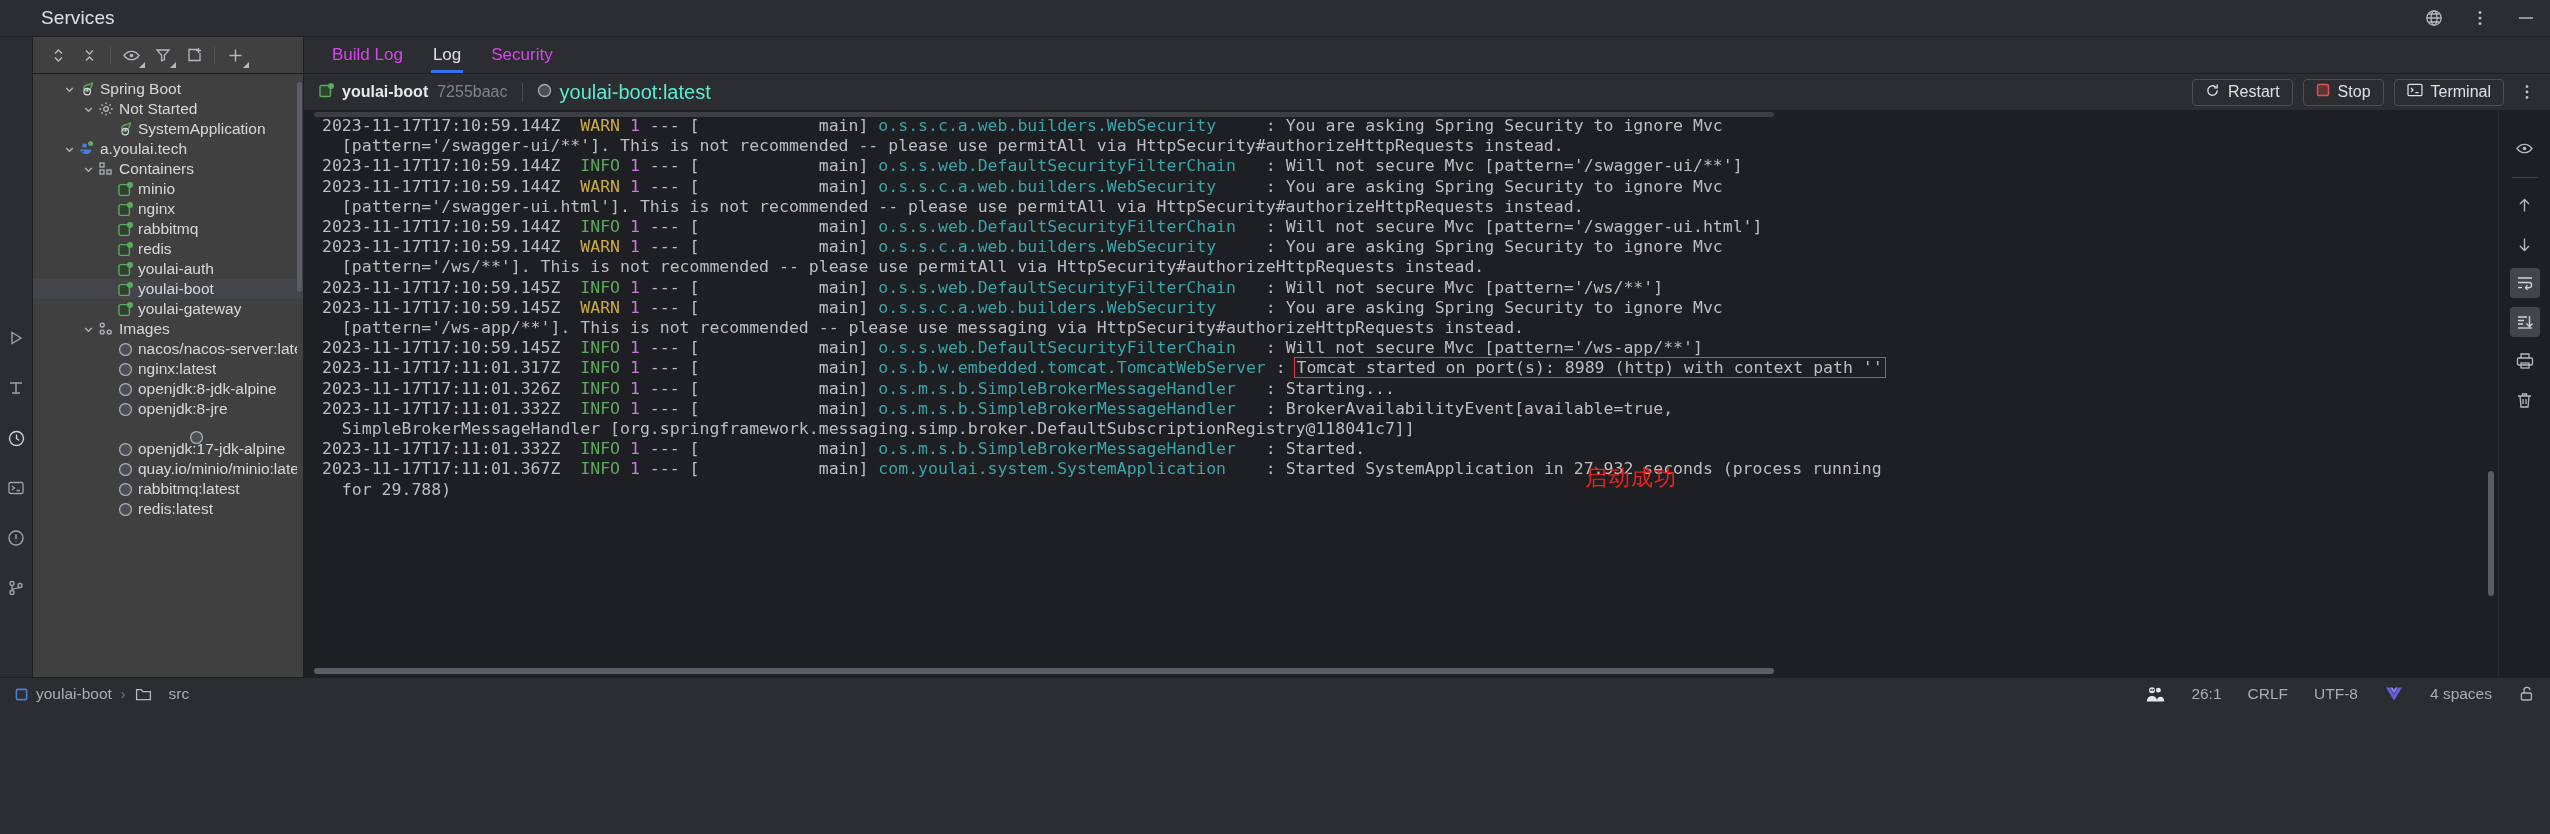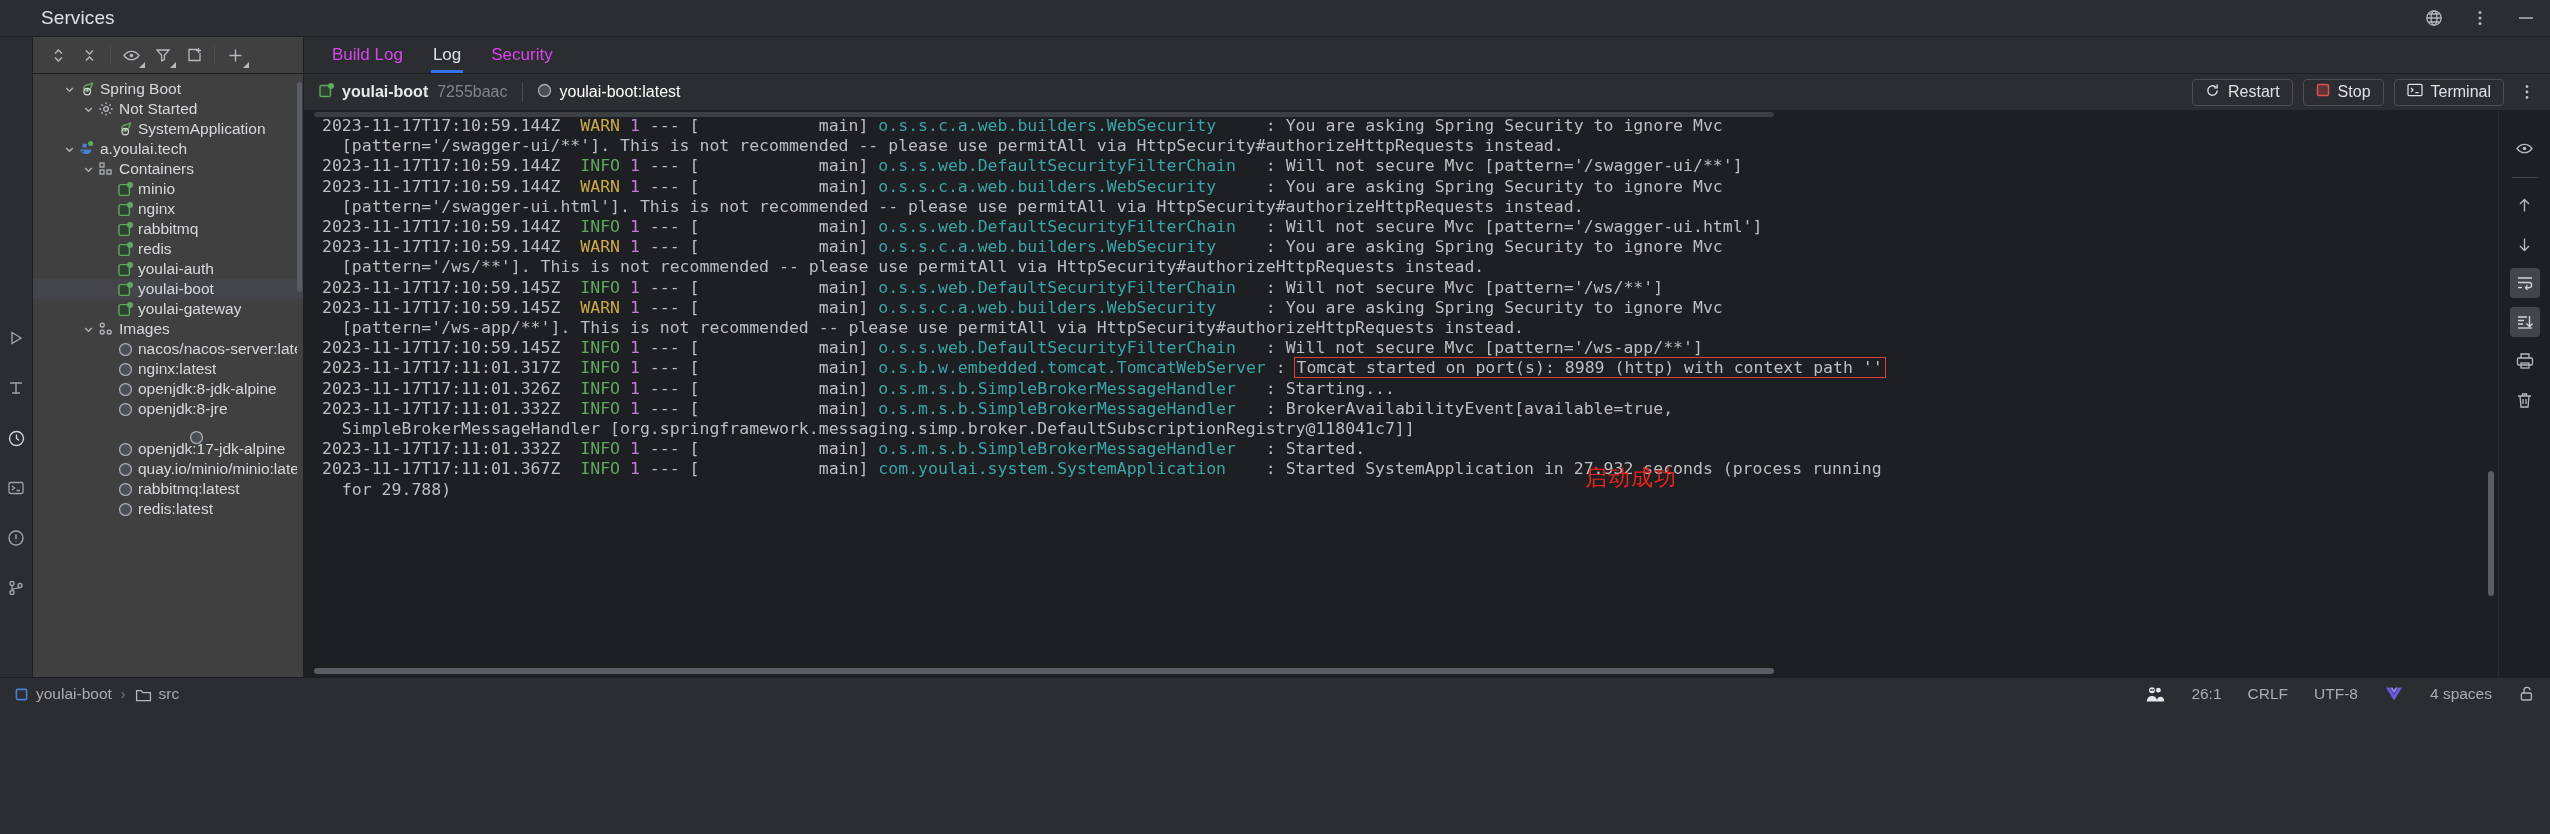--- a/index.html
+++ b/index.html
@@ -93,21 +93,21 @@
 
   .runbar {
     height:37px; min-height:37px; background:#2b2d30;
     display:flex; align-items:center; padding:0 10px 0 14px;
     border-bottom:1px solid #1e1f22;
   }
   .runbar .rb-left { display:flex; align-items:center; gap:0; }
   .rb-name { font-size:16px; font-weight:bold; color:#e6e8ea; margin-left:7px; }
   .rb-hash { font-size:16px; color:#7f848c; margin-left:9px; }
   .rb-vsep { width:1px; height:19px; background:#4a4d52; margin:0 14px; }
-  .rb-img { font-size:16px; color:#ffffff; margin-left:8px; }
+  .rb-img { font-size:20px; color:#5eead4; margin-left:8px; }
   .rb-spacer { flex:1; }
   .rb-btn {
     height:27px; display:flex; align-items:center; gap:8px;
     padding:0 12px; border:1px solid #4b4e54; border-radius:4px;
     font-size:16px; color:#dfe1e5; margin-left:10px; background:transparent;
   }
   .rb-kebab { width:26px; height:27px; display:flex; align-items:center; justify-content:center; margin-left:10px; color:#c0c3c8; }
 
   
   .logwrap { flex:1; display:flex; min-height:0; background:#1e1f22; position:relative; }
@@ -675,21 +675,21 @@
               <div class="logline"><span class="c-plain">2023-11-17T17:10:59.144Z</span><span class="c-plain">  </span><span class="c-warn">WARN</span><span class="c-plain"> </span><span class="c-num">1</span><span class="c-plain"> --- [            main] </span><span class="c-cls">o.s.s.c.a.web.builders.WebSecurity    </span><span class="c-plain"> : </span><span class="c-plain">You are asking Spring Security to ignore Mvc</span></div>
               <div class="logline"><span class="c-plain">  [pattern='/swagger-ui/**']. This is not recommended -- please use permitAll via HttpSecurity#authorizeHttpRequests instead.</span></div>
               <div class="logline"><span class="c-plain">2023-11-17T17:10:59.144Z</span><span class="c-plain">  </span><span class="c-info">INFO</span><span class="c-plain"> </span><span class="c-num">1</span><span class="c-plain"> --- [            main] </span><span class="c-cls">o.s.s.web.DefaultSecurityFilterChain  </span><span class="c-plain"> : </span><span class="c-plain">Will not secure Mvc [pattern='/swagger-ui/**']</span></div>
               <div class="logline"><span class="c-plain">2023-11-17T17:10:59.144Z</span><span class="c-plain">  </span><span class="c-warn">WARN</span><span class="c-plain"> </span><span class="c-num">1</span><span class="c-plain"> --- [            main] </span><span class="c-cls">o.s.s.c.a.web.builders.WebSecurity    </span><span class="c-plain"> : </span><span class="c-plain">You are asking Spring Security to ignore Mvc</span></div>
               <div class="logline"><span class="c-plain">  [pattern='/swagger-ui.html']. This is not recommended -- please use permitAll via HttpSecurity#authorizeHttpRequests instead.</span></div>
               <div class="logline"><span class="c-plain">2023-11-17T17:10:59.144Z</span><span class="c-plain">  </span><span class="c-info">INFO</span><span class="c-plain"> </span><span class="c-num">1</span><span class="c-plain"> --- [            main] </span><span class="c-cls">o.s.s.web.DefaultSecurityFilterChain  </span><span class="c-plain"> : </span><span class="c-plain">Will not secure Mvc [pattern='/swagger-ui.html']</span></div>
               <div class="logline"><span class="c-plain">2023-11-17T17:10:59.144Z</span><span class="c-plain">  </span><span class="c-warn">WARN</span><span class="c-plain"> </span><span class="c-num">1</span><span class="c-plain"> --- [            main] </span><span class="c-cls">o.s.s.c.a.web.builders.WebSecurity    </span><span class="c-plain"> : </span><span class="c-plain">You are asking Spring Security to ignore Mvc</span></div>
               <div class="logline"><span class="c-plain">  [pattern='/ws/**']. This is not recommended -- please use permitAll via HttpSecurity#authorizeHttpRequests instead.</span></div>
               <div class="logline"><span class="c-plain">2023-11-17T17:10:59.145Z</span><span class="c-plain">  </span><span class="c-info">INFO</span><span class="c-plain"> </span><span class="c-num">1</span><span class="c-plain"> --- [            main] </span><span class="c-cls">o.s.s.web.DefaultSecurityFilterChain  </span><span class="c-plain"> : </span><span class="c-plain">Will not secure Mvc [pattern='/ws/**']</span></div>
               <div class="logline"><span class="c-plain">2023-11-17T17:10:59.145Z</span><span class="c-plain">  </span><span class="c-warn">WARN</span><span class="c-plain"> </span><span class="c-num">1</span><span class="c-plain"> --- [            main] </span><span class="c-cls">o.s.s.c.a.web.builders.WebSecurity    </span><span class="c-plain"> : </span><span class="c-plain">You are asking Spring Security to ignore Mvc</span></div>
-              <div class="logline"><span class="c-plain">  [pattern='/ws-app/**']. This is not recommended -- please use permitAll via HttpSecurity#authorizeHttpRequests instead.</span></div>
+              <div class="logline"><span class="c-plain">  [pattern='/ws-app/**']. This is not recommended -- please use messaging via HttpSecurity#authorizeHttpRequests instead.</span></div>
               <div class="logline"><span class="c-plain">2023-11-17T17:10:59.145Z</span><span class="c-plain">  </span><span class="c-info">INFO</span><span class="c-plain"> </span><span class="c-num">1</span><span class="c-plain"> --- [            main] </span><span class="c-cls">o.s.s.web.DefaultSecurityFilterChain  </span><span class="c-plain"> : </span><span class="c-plain">Will not secure Mvc [pattern='/ws-app/**']</span></div>
               <div class="logline"><span class="c-plain">2023-11-17T17:11:01.317Z</span><span class="c-plain">  </span><span class="c-info">INFO</span><span class="c-plain"> </span><span class="c-num">1</span><span class="c-plain"> --- [            main] </span><span class="c-cls">o.s.b.w.embedded.tomcat.TomcatWebServer</span><span class="c-plain"> : </span><span class="c-plain"><span class="hl-box">Tomcat started on port(s): 8989 (http) with context path ''</span></span></div>
               <div class="logline"><span class="c-plain">2023-11-17T17:11:01.326Z</span><span class="c-plain">  </span><span class="c-info">INFO</span><span class="c-plain"> </span><span class="c-num">1</span><span class="c-plain"> --- [            main] </span><span class="c-cls">o.s.m.s.b.SimpleBrokerMessageHandler  </span><span class="c-plain"> : </span><span class="c-plain">Starting...</span></div>
               <div class="logline"><span class="c-plain">2023-11-17T17:11:01.332Z</span><span class="c-plain">  </span><span class="c-info">INFO</span><span class="c-plain"> </span><span class="c-num">1</span><span class="c-plain"> --- [            main] </span><span class="c-cls">o.s.m.s.b.SimpleBrokerMessageHandler  </span><span class="c-plain"> : </span><span class="c-plain">BrokerAvailabilityEvent[available=true,</span></div>
               <div class="logline"><span class="c-plain">  SimpleBrokerMessageHandler [org.springframework.messaging.simp.broker.DefaultSubscriptionRegistry@118041c7]]</span></div>
               <div class="logline"><span class="c-plain">2023-11-17T17:11:01.332Z</span><span class="c-plain">  </span><span class="c-info">INFO</span><span class="c-plain"> </span><span class="c-num">1</span><span class="c-plain"> --- [            main] </span><span class="c-cls">o.s.m.s.b.SimpleBrokerMessageHandler  </span><span class="c-plain"> : </span><span class="c-plain">Started.</span></div>
               <div class="logline"><span class="c-plain">2023-11-17T17:11:01.367Z</span><span class="c-plain">  </span><span class="c-info">INFO</span><span class="c-plain"> </span><span class="c-num">1</span><span class="c-plain"> --- [            main] </span><span class="c-cls">com.youlai.system.SystemApplication   </span><span class="c-plain"> : </span><span class="c-plain">Started SystemApplication in 27.932 seconds (process running</span></div>
               <div class="logline"><span class="c-plain">  for 29.788)</span></div>
             </div>
           <div class="cn-note">启动成功</div>
@@ -750,21 +750,21 @@
     <div class="sbar-left" id="breadcrumb">
         <span class="sbar-item" style="gap: 7px;">
           <span style="display: flex;">
             <svg width="15" height="15" viewBox="0 0 15 15" fill="none">
               <rect x="2.4" y="2.4" width="10.2" height="10.2" rx="1" fill="#2b2d30" stroke="#4a7fd4" stroke-width="1.6"></rect>
             </svg>
           </span>
           <span>youlai-boot</span>
         </span>
         <span class="crumb-sep">›</span>
-        <span class="sbar-item" style="gap: 7px; align-items: flex-end;">
+        <span class="sbar-item" style="gap: 17px;">
           <span style="display: flex;">
             <svg width="17" height="15" viewBox="0 0 17 15" fill="none" stroke="#b4b8bf" stroke-width="1.3">
               <path d="M1.6 12.6V2.6h4.6l1.6 2h7.6v8z"></path>
             </svg>
           </span>
           <span>src</span>
         </span>
       </div>
     <div class="sbar-spacer"></div>
     <div class="sbar-right" id="status-right">

